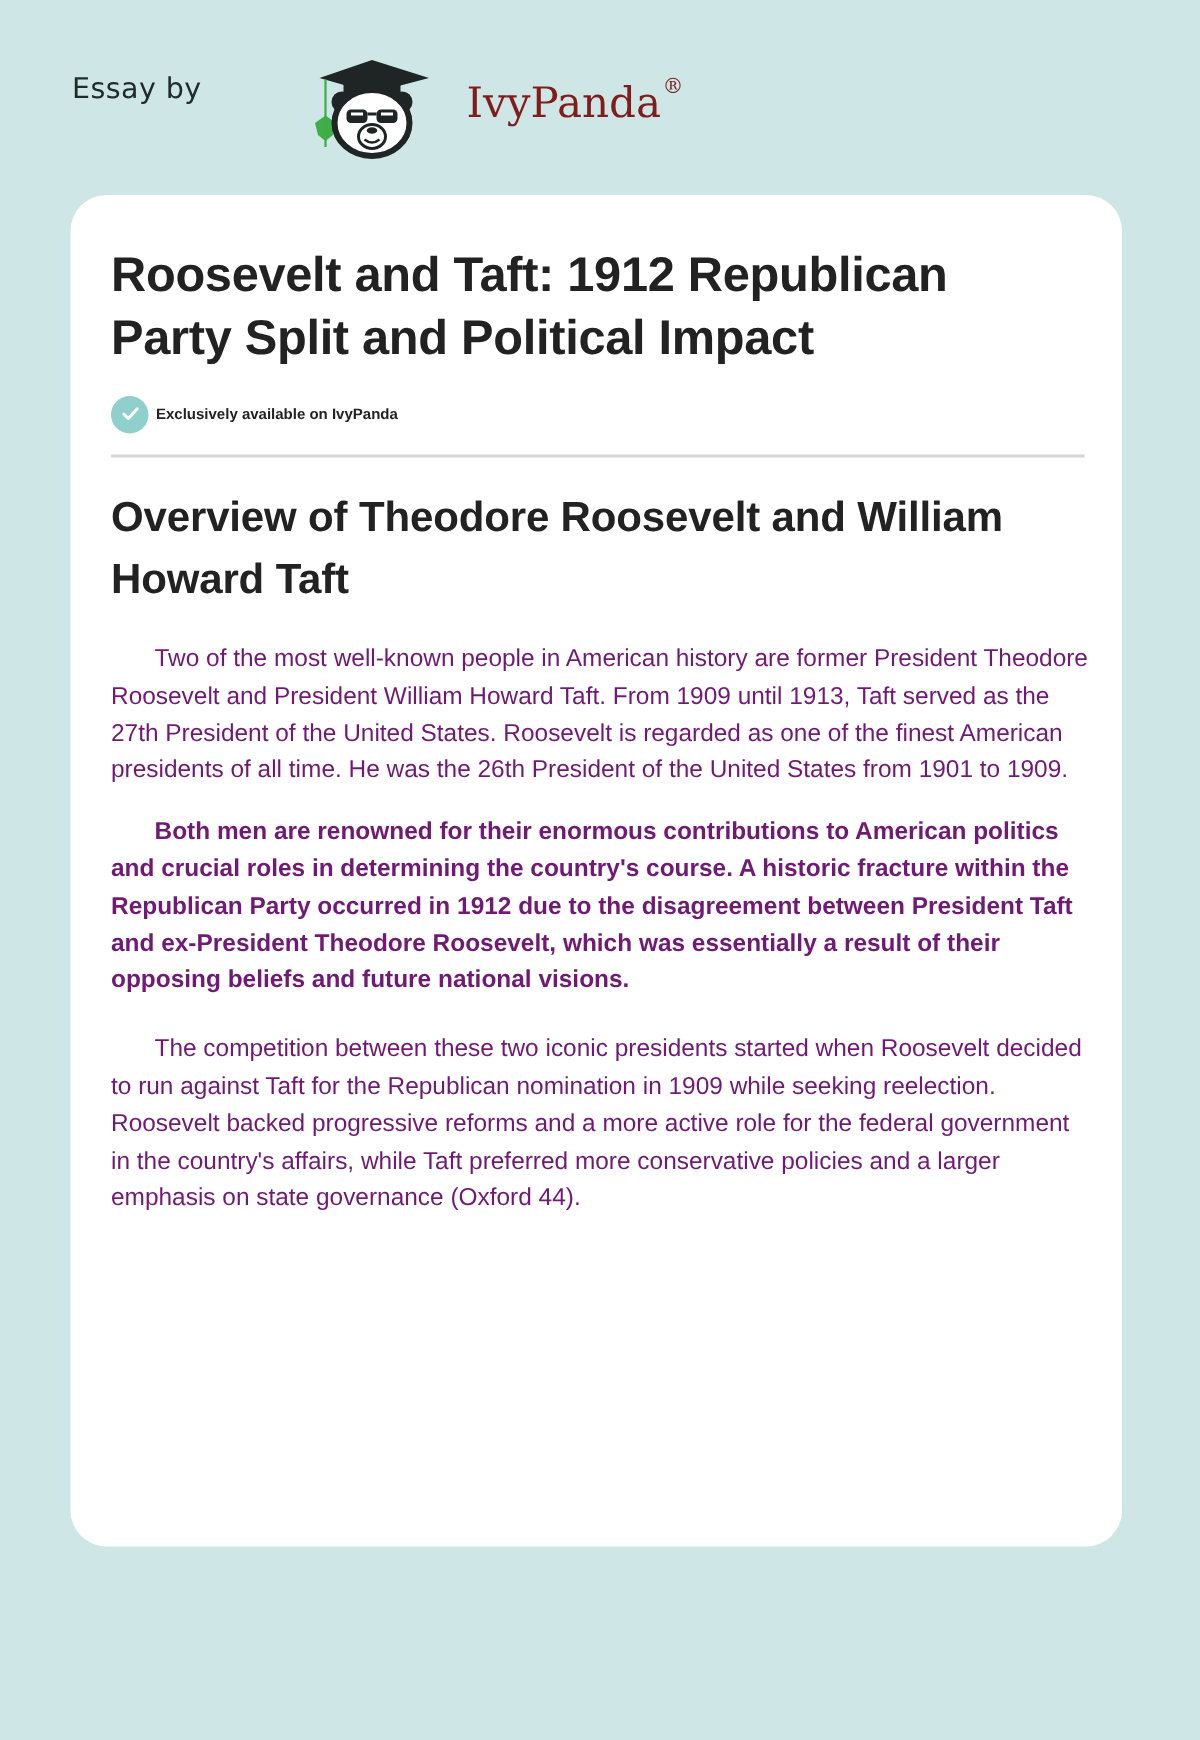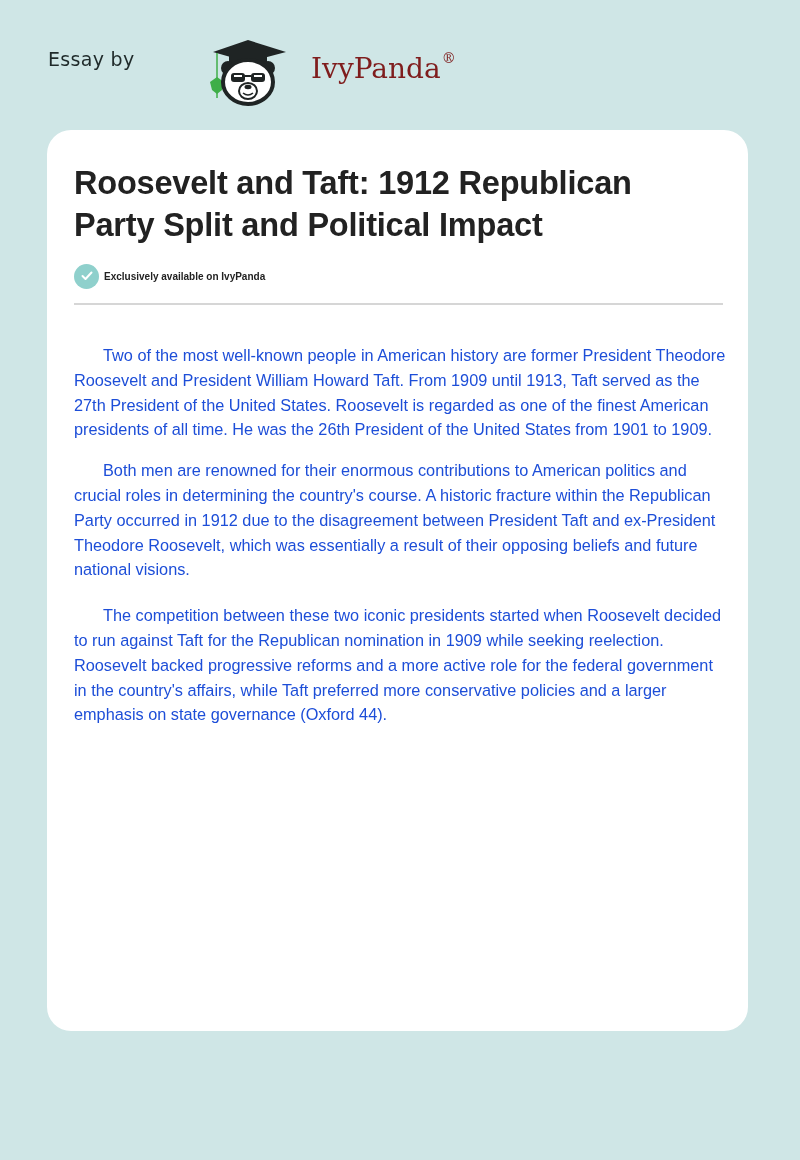--- a/index.html
+++ b/index.html
@@ -117,26 +117,26 @@
       font-size: 28px;
       line-height: 41px;
       font-weight: bold;
       color: #222222;
       letter-spacing: -0.1px;
     }
     .para {
       margin: 0;
       font-size: 16.3px;
       line-height: 24.8px;
-      color: #1d4ed8;
+      color: #701a75;
       text-indent: 29px;
     }
     .h1 { margin-top: 2px; }
     .p1 { margin-top: 21px; }
-    .p2 { margin-top: 16px; }
+    .p2 { margin-top: 16px; font-weight: bold; }
     .h2 { margin-top: 15px; }
     .p3 { margin-top: 21px; }
   </style>
 </head>
 <body>
 
 <div class="header">
   <span class="essay-by">Essay by</span>
 
   <div class="panda-logo">
@@ -178,18 +178,19 @@
       <svg width="12" height="10" viewBox="0 0 12 10">
         <path d="M1.5,5 L4.5,8 L10.5,1.5" stroke="#ffffff" stroke-width="2" fill="none" stroke-linecap="round" stroke-linejoin="round"></path>
       </svg>
     </span>
     <span class="badge-text">Exclusively available on IvyPanda</span>
   </div>
 
   <div class="divider"></div>
 
   <div class="content">
+    <h2 class="section-heading h1">Overview of Theodore Roosevelt and William Howard Taft</h2>
     <p class="para p1">Two of the most well-known people in American history are former President Theodore Roosevelt and President William Howard Taft. From 1909 until 1913, Taft served as the 27th President of the United States. Roosevelt is regarded as one of the finest American presidents of all time. He was the 26th President of the United States from 1901 to 1909.</p>
     <p class="para p2">Both men are renowned for their enormous contributions to American politics and crucial roles in determining the country's course. A historic fracture within the Republican Party occurred in 1912 due to the disagreement between President Taft and ex-President Theodore Roosevelt, which was essentially a result of their opposing beliefs and future national visions.</p>
 
     <p class="para p3">The competition between these two iconic presidents started when Roosevelt decided to run against Taft for the Republican nomination in 1909 while seeking reelection. Roosevelt backed progressive reforms and a more active role for the federal government in the country's affairs, while Taft preferred more conservative policies and a larger emphasis on state governance (Oxford 44).</p>
   </div>
 </main>
 
 </body></html>

